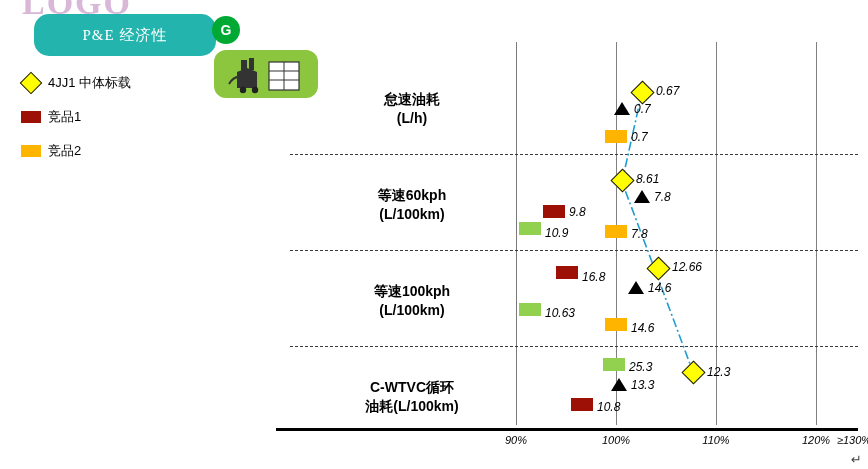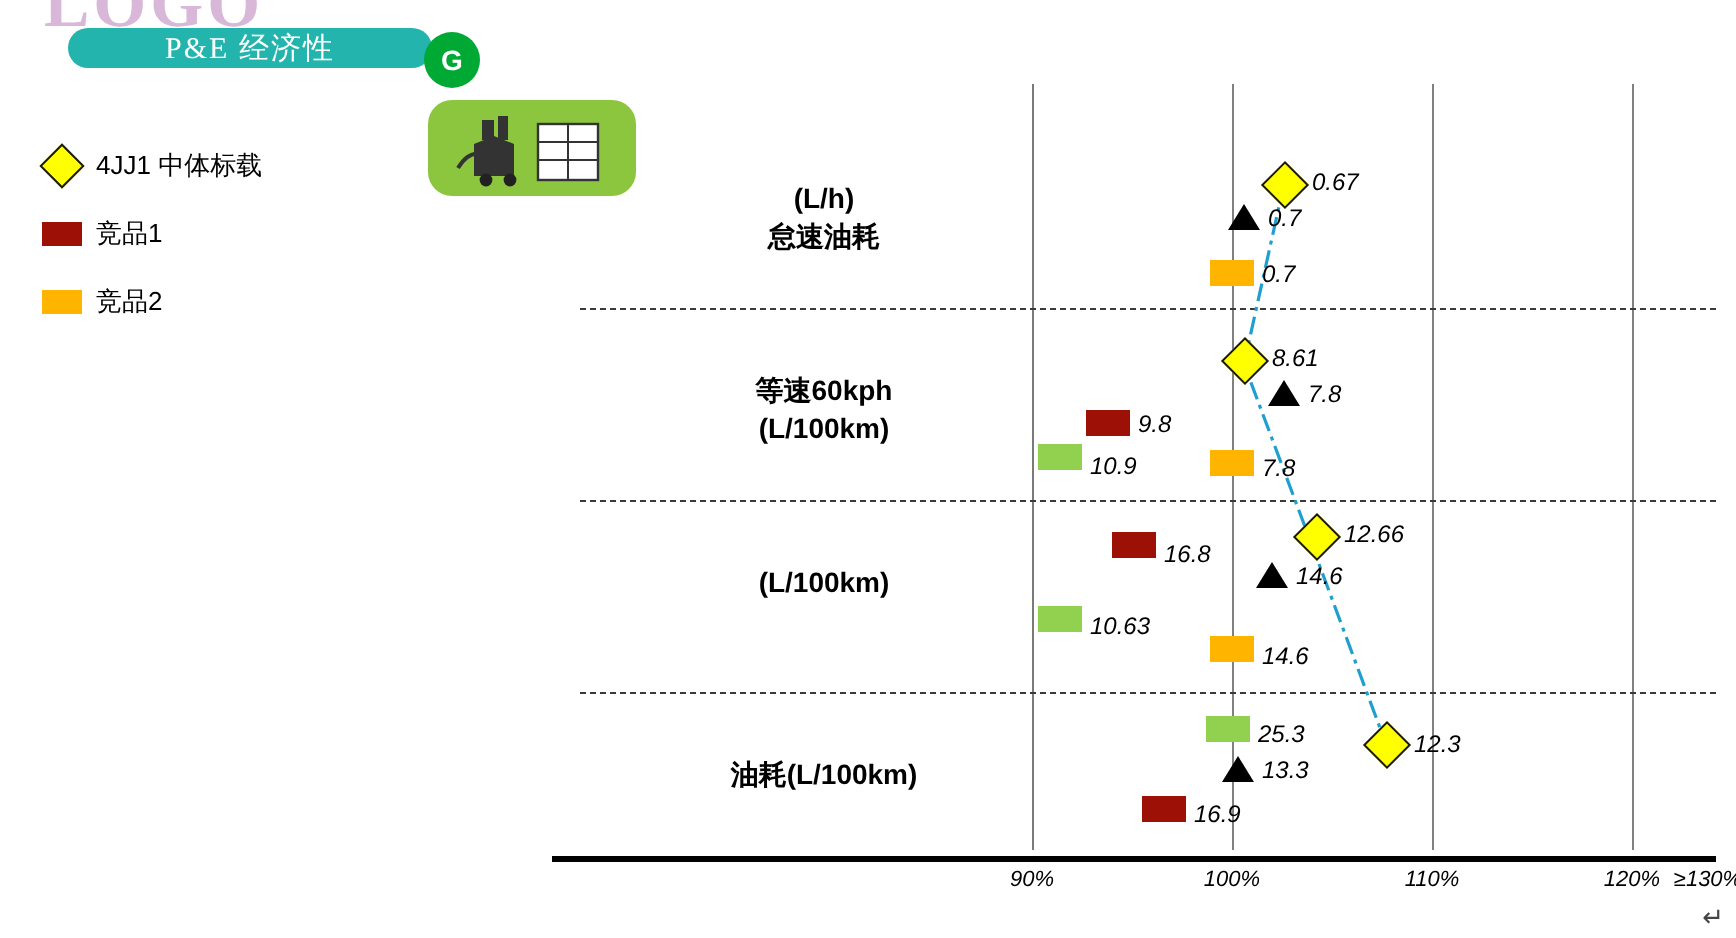--- a/index.html
+++ b/index.html
@@ -15,21 +15,21 @@
   
   .cut-title{
     position:absolute;left:22px;top:-16px;
     font-size:34px;font-weight:bold;color:#d8b7d8;
     letter-spacing:2px;
     font-family:"Liberation Serif","DejaVu Serif",serif;
   }
 
   
   .pill{
-    position:absolute;left:34px;top:14px;width:182px;height:20px;
+    position:absolute;left:34px;top:14px;width:182px;height:42px;
     background:#23b5ad;border-radius:15px;
     display:flex;align-items:center;justify-content:center;
   }
   .pill span{
     color:#ffffff;font-size:15px;letter-spacing:1px;
     font-family:"Liberation Serif","DejaVu Serif",serif;
   }
 
   
   .gbadge{
@@ -163,31 +163,33 @@
     <div class="axis-v major" style="left:248px"></div>
     <div class="axis-v" style="left:348px"></div>
     <div class="axis-v" style="left:448px"></div>
     <div class="axis-v" style="left:548px"></div>
 
     <div class="sep" style="top:116px"></div>
     <div class="sep" style="top:212px"></div>
     <div class="sep" style="top:308px"></div>
 
     <div class="band-label" style="top:52px">
+      <div>怠速油耗</div>
       <div>(L/h)</div>
-      <div>怠速油耗</div>
     </div>
     <div class="band-label" style="top:148px">
       <div>等速60kph</div>
       <div>(L/100km)</div>
     </div>
     <div class="band-label" style="top:244px">
+      <div>等速100kph</div>
       <div>(L/100km)</div>
     </div>
     <div class="band-label" style="top:340px">
+      <div>C-WTVC循环</div>
       <div>油耗(L/100km)</div>
     </div>
 
     <svg class="trend">
       <polyline points="374,54 354,144 390,240 425,334" fill="none" stroke="#1f9fd0" stroke-width="1.6" stroke-dasharray="9,3,2,3"></polyline>
     </svg>
 
     <div class="marker" style="left:366px;top:46px">
       <div class="m-diamond"></div>
     </div>
@@ -264,21 +266,21 @@
     <div class="mval" style="left:439px;top:327px">12.3</div>
 
     <div class="marker" style="left:343px;top:340px">
       <div class="m-tri"></div>
     </div>
     <div class="mval" style="left:363px;top:340px">13.3</div>
 
     <div class="marker" style="left:303px;top:360px">
       <div class="m-bar c1"></div>
     </div>
-    <div class="mval" style="left:329px;top:362px">16.9</div>
+    <div class="mval" style="left:329px;top:362px">10.8</div>
 
     <div class="axis-base"></div>
     <div class="xtick" style="left:248px">90%</div>
     <div class="xtick" style="left:348px">100%</div>
     <div class="xtick" style="left:448px">110%</div>
     <div class="xtick" style="left:548px">120%</div>
     <div class="xtick" style="left:586px">≥130%</div>
   </div>
 
   <div class="retmark">↵</div>

